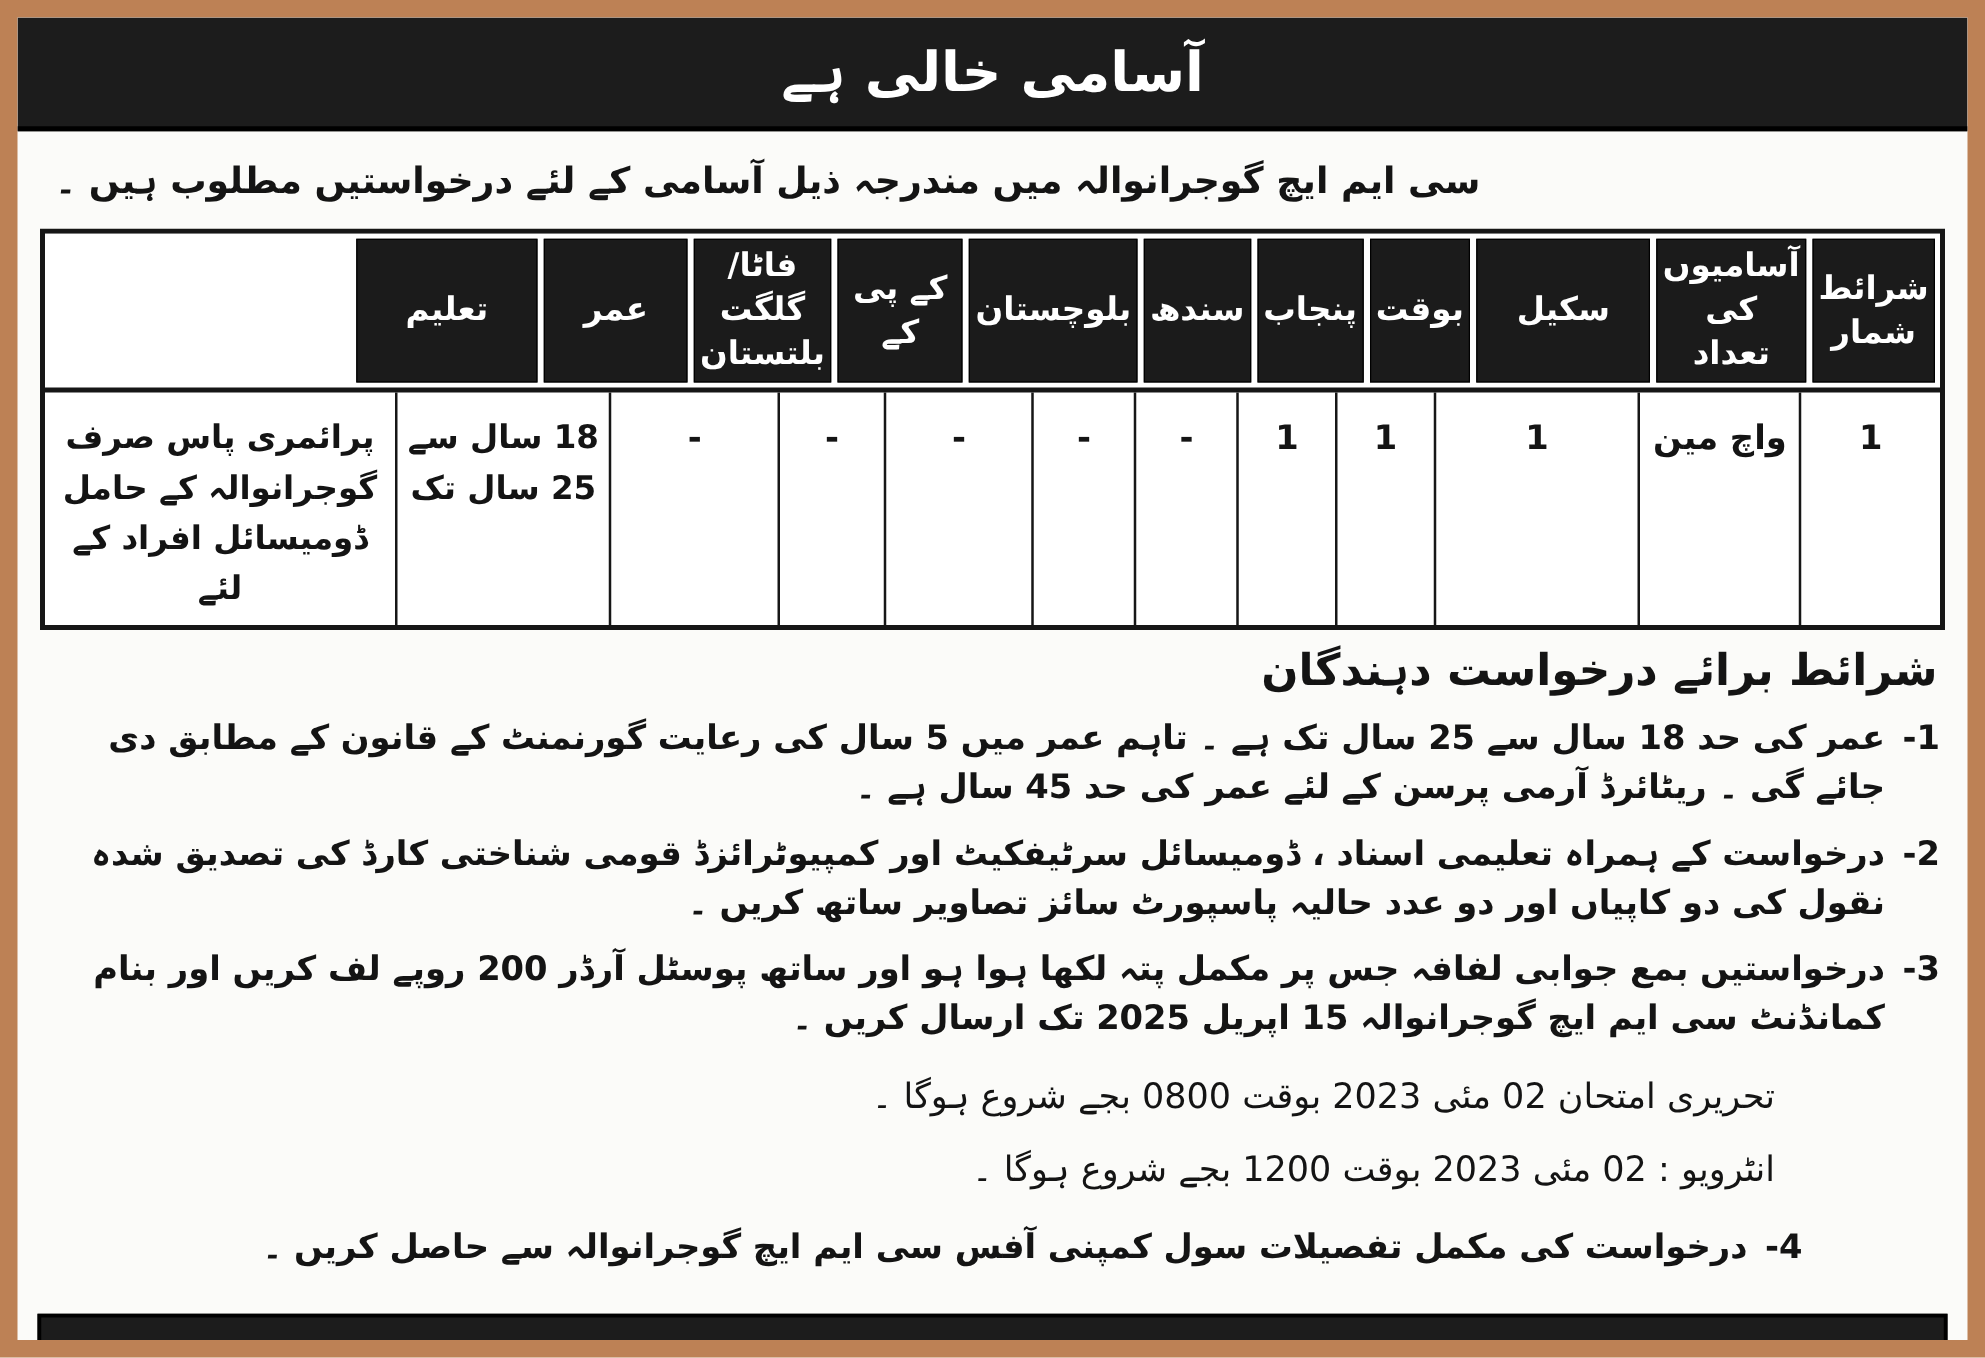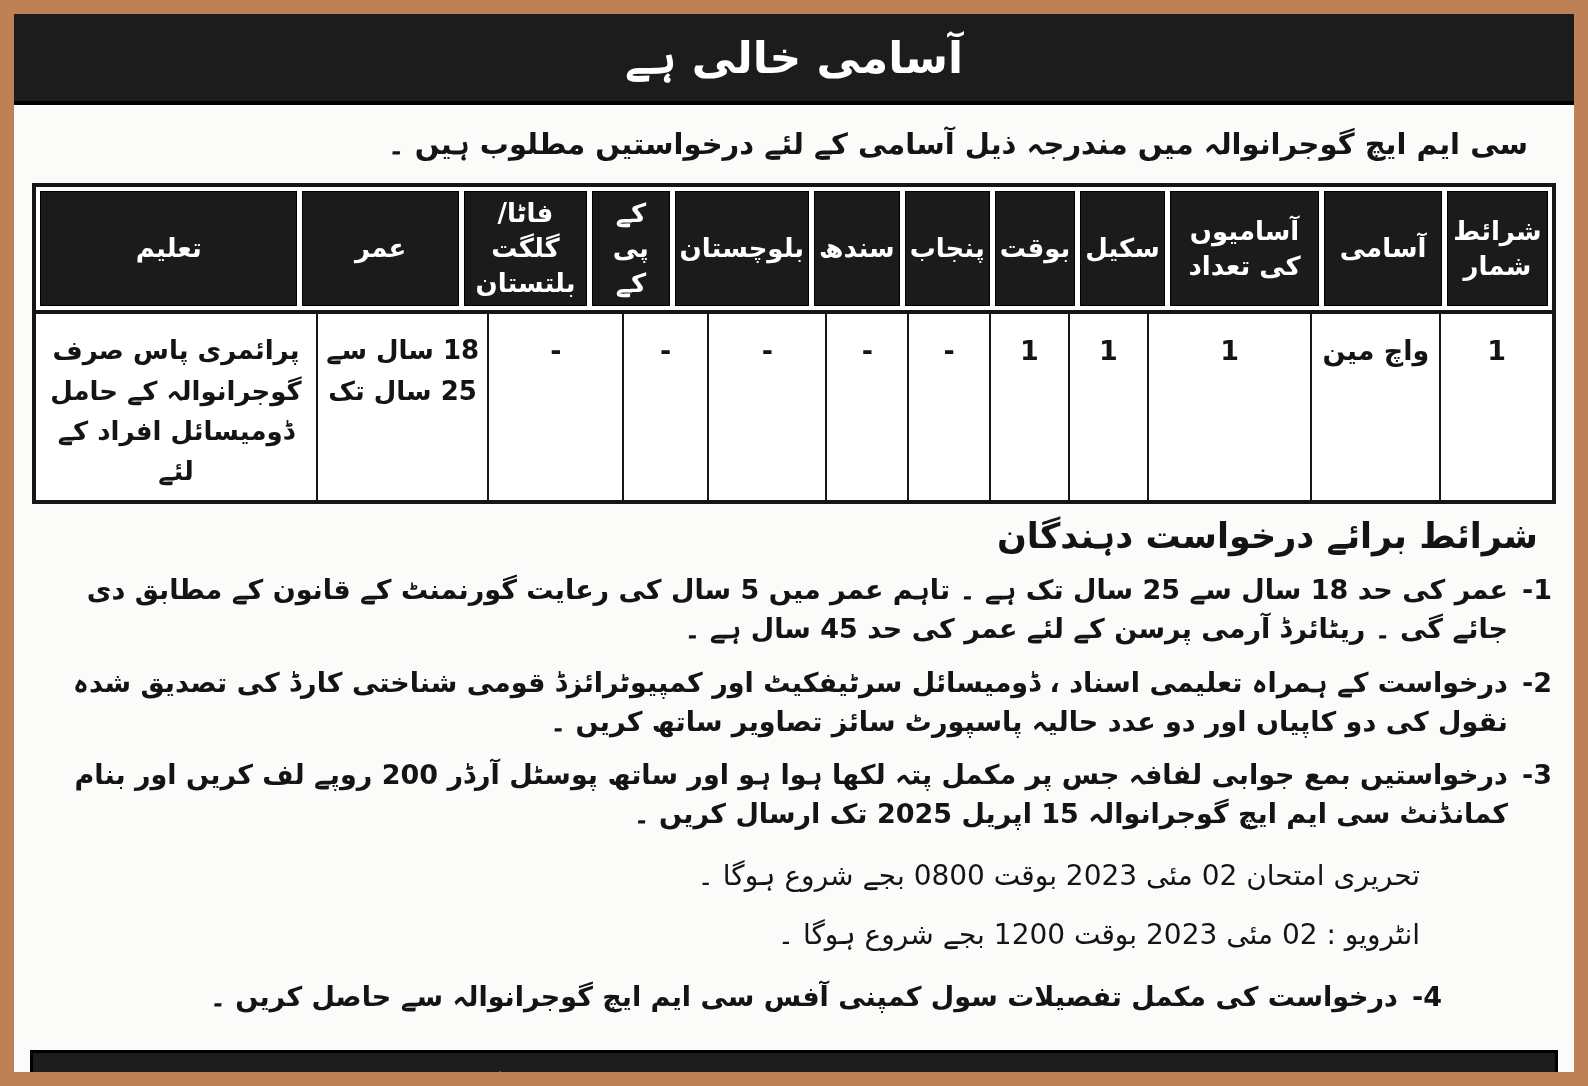--- a/index.html
+++ b/index.html
@@ -22,21 +22,21 @@
   }
   .banner.top {
     height: 91px;
     font-size: 44px;
     letter-spacing: 1px;
     border-bottom: 4px solid #000;
   }
   .intro {
     margin-top: 22px;
     padding: 0 46px 0 30px;
-    text-align: right;
+    text-align: left;
     font-size: 29px;
     font-weight: bold;
   }
   
   .table-wrap {
     margin: 22px 18px 0;
     border: 4px solid #161616;
     background: #fff;
   }
   .thead, .trow {
@@ -69,21 +69,21 @@
     padding: 16px 8px 8px;
     text-align: center;
     font-size: 27px;
     font-weight: bold;
     line-height: 1.55;
   }
   .td + .td { border-right: 2px solid #161616; }
   .td.small { font-size: 26px; }
   
   .cond-heading {
-    margin: 12px 36px 0;
+    margin: 12px 24px 0;
     text-align: right;
     font-size: 35px;
     font-weight: bold;
   }
   .cond-list { margin: 10px 22px 0 22px; }
   .cond-item {
     display: flex;
     flex-direction: row;
     gap: 14px;
     font-size: 27px;
@@ -112,21 +112,20 @@
 
 <div class="banner top">
   <span>آسامی خالی ہے</span>
 </div>
 
 <div class="intro">سی ایم ایچ گوجرانوالہ میں مندرجہ ذیل آسامی کے لئے درخواستیں مطلوب ہیں ۔</div>
 
 <div class="table-wrap">
   <div class="thead">
     <div class="th">شرائط شمار</div>
-    <div class="th">آسامی</div>
     <div class="th">آسامیوں کی تعداد</div>
     <div class="th">سکیل</div>
     <div class="th">بوقت</div>
     <div class="th">پنجاب</div>
     <div class="th">سندھ</div>
     <div class="th">بلوچستان</div>
     <div class="th">کے پی کے</div>
     <div class="th">فاٹا/ گلگت بلتستان</div>
     <div class="th">عمر</div>
     <div class="th">تعلیم</div>

